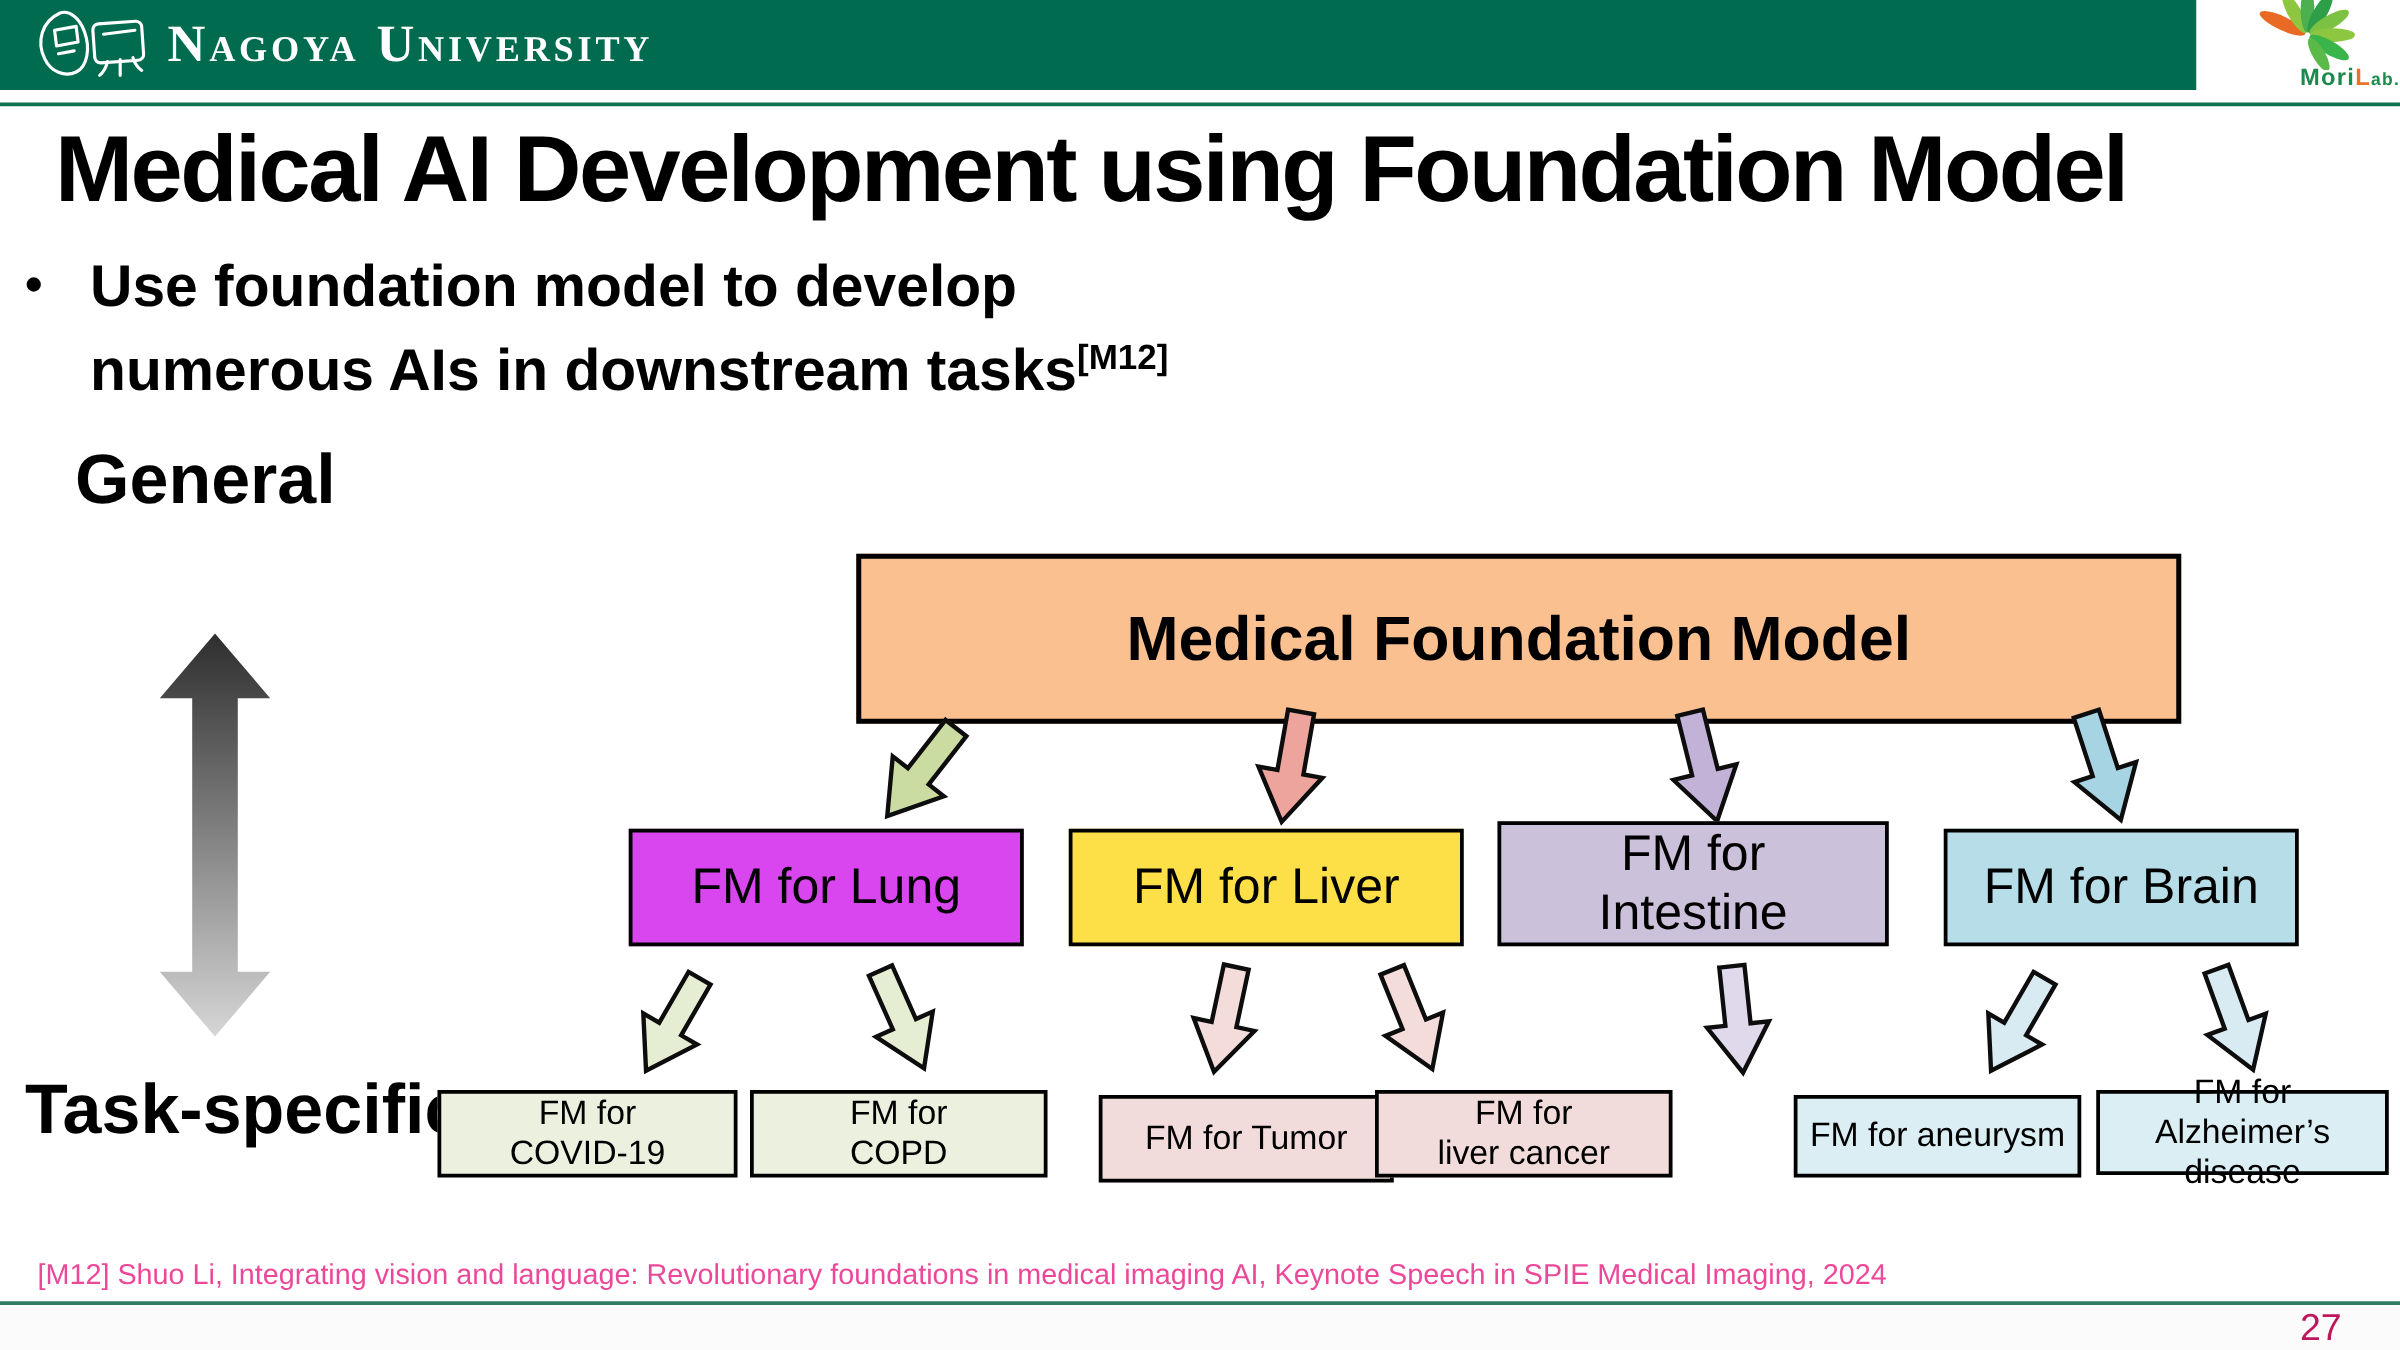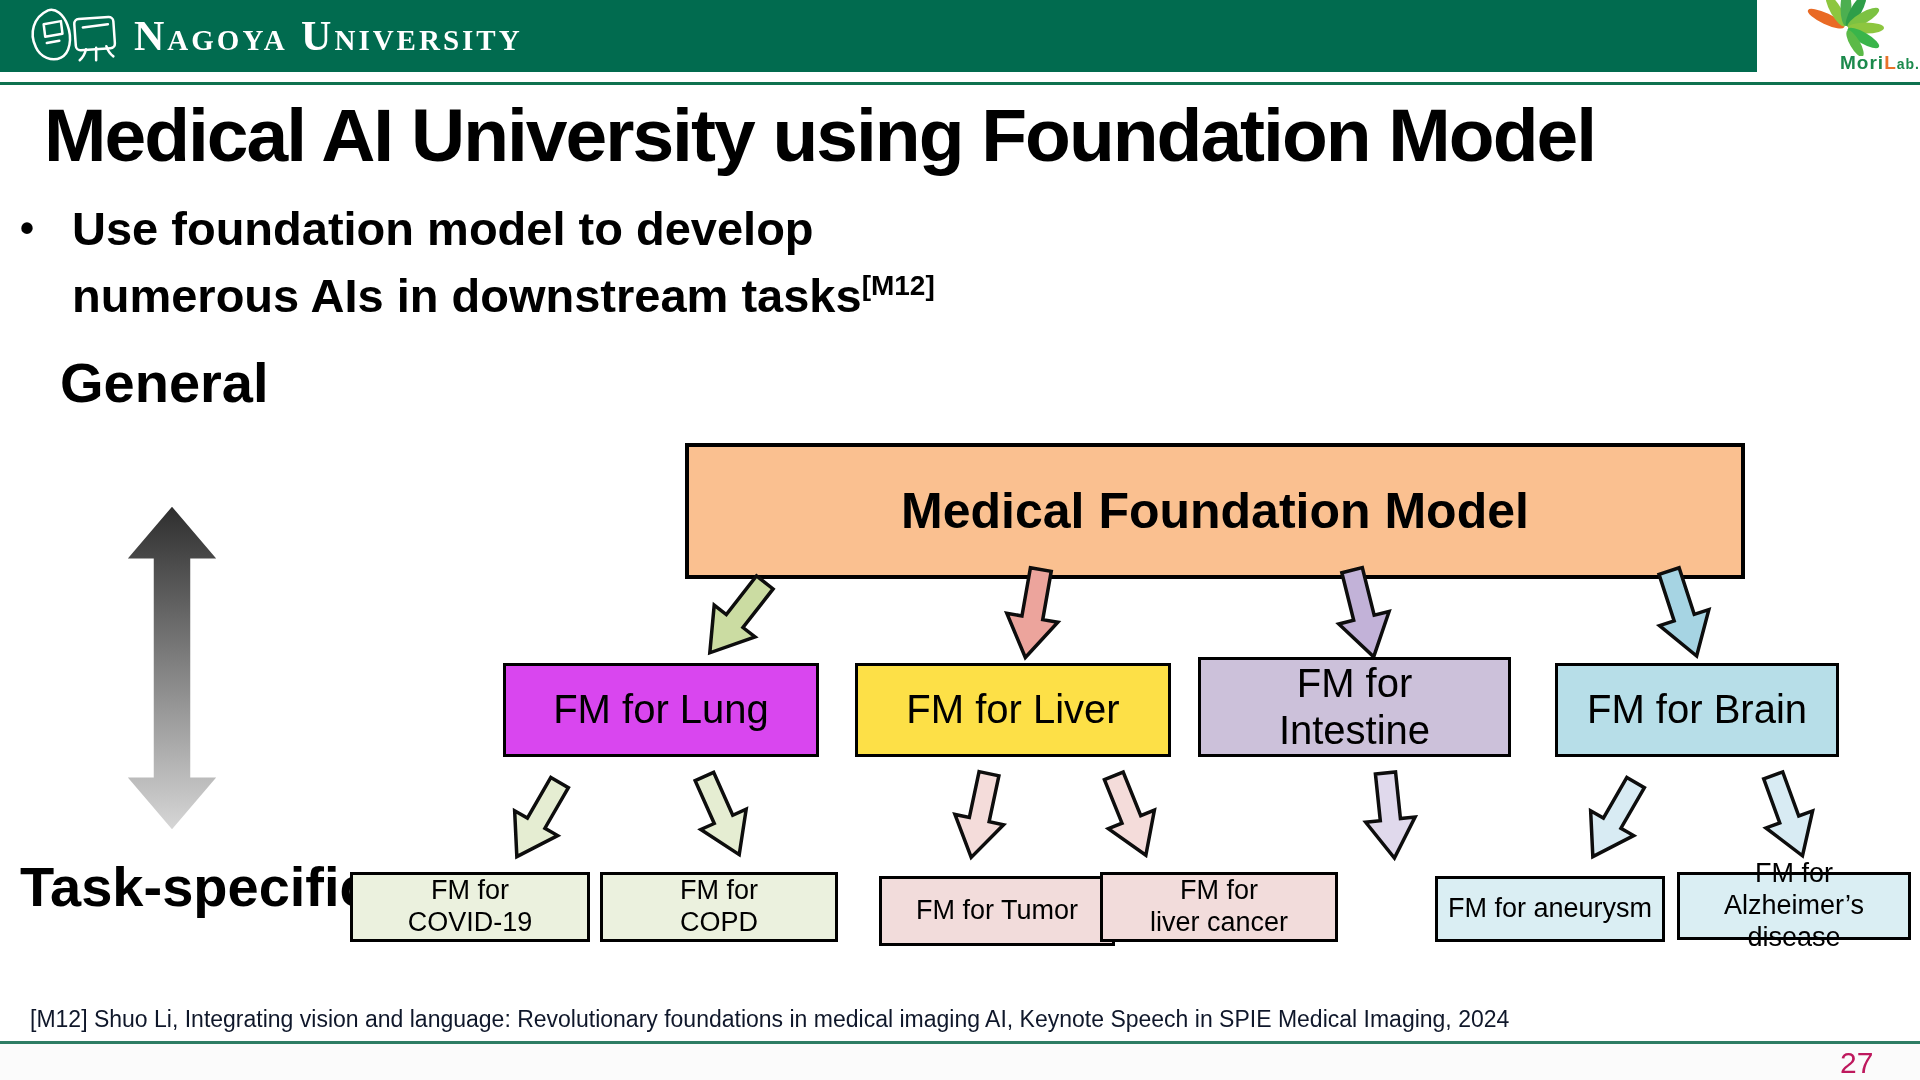--- a/index.html
+++ b/index.html
@@ -66,21 +66,21 @@
   .a-root-intestine{left:1322px;top:566px;width:82px;height:96px;transform:rotate(-14deg);}
   .a-root-brain{left:1642px;top:566px;width:82px;height:96px;transform:rotate(-18deg);}
   .a-lung-covid{left:506px;top:774px;width:64px;height:92px;transform:rotate(30deg);}
   .a-lung-copd{left:690px;top:770px;width:64px;height:92px;transform:rotate(-24deg);}
   .a-liver-tumor{left:948px;top:770px;width:64px;height:92px;transform:rotate(12deg);}
   .a-liver-livca{left:1098px;top:770px;width:64px;height:92px;transform:rotate(-22deg);}
   .a-intestine-down{left:1358px;top:770px;width:64px;height:92px;transform:rotate(-6deg);}
   .a-brain-aneur{left:1582px;top:774px;width:64px;height:92px;transform:rotate(30deg);}
   .a-brain-alz{left:1756px;top:770px;width:64px;height:92px;transform:rotate(-20deg);}
   
-  .footnote{position:absolute;left:30px;top:1006px;font-size:23px;color:#0f172a;white-space:nowrap;}
+  .footnote{position:absolute;left:30px;top:1006px;font-size:23px;color:#ec4899;white-space:nowrap;}
   .bottom-rule{position:absolute;left:0;top:1041px;width:1920px;height:3px;background:#2E7D64;}
   .bottom-strip{position:absolute;left:0;top:1044px;width:1920px;height:36px;background:#fbfbfb;}
   .page-number{position:absolute;left:1840px;top:1046px;width:70px;font-size:30px;color:#be185d;}
 </style>
 </head>
 <body>
 
 <div class="slide">
 
   <div class="header-bar"></div>
@@ -111,21 +111,21 @@
         <ellipse cx="82" cy="28" rx="15" ry="5" transform="rotate(60 64 28)" fill="#5BBA47"></ellipse>
       </g>
     </svg>
     <div class="morilab-text">
       <span class="big">Mori</span><span class="big orange">L</span><span>ab.</span>
     </div>
   </div>
 
   <div class="header-rule"></div>
 
-  <div class="slide-title">Medical AI University using Foundation Model</div>
+  <div class="slide-title">Medical AI Development using Foundation Model</div>
 
   <div class="bullet-block">
     <div class="bullet-row">
       <div class="bullet-marker">•</div>
       <div class="bullet-text">Use foundation model to develop</div>
     </div>
     <div class="bullet-row">
       <div class="bullet-marker"></div>
       <div class="bullet-text"><span>numerous AIs in downstream tasks</span><span class="cite-sup">[M12]</span></div>
     </div>

